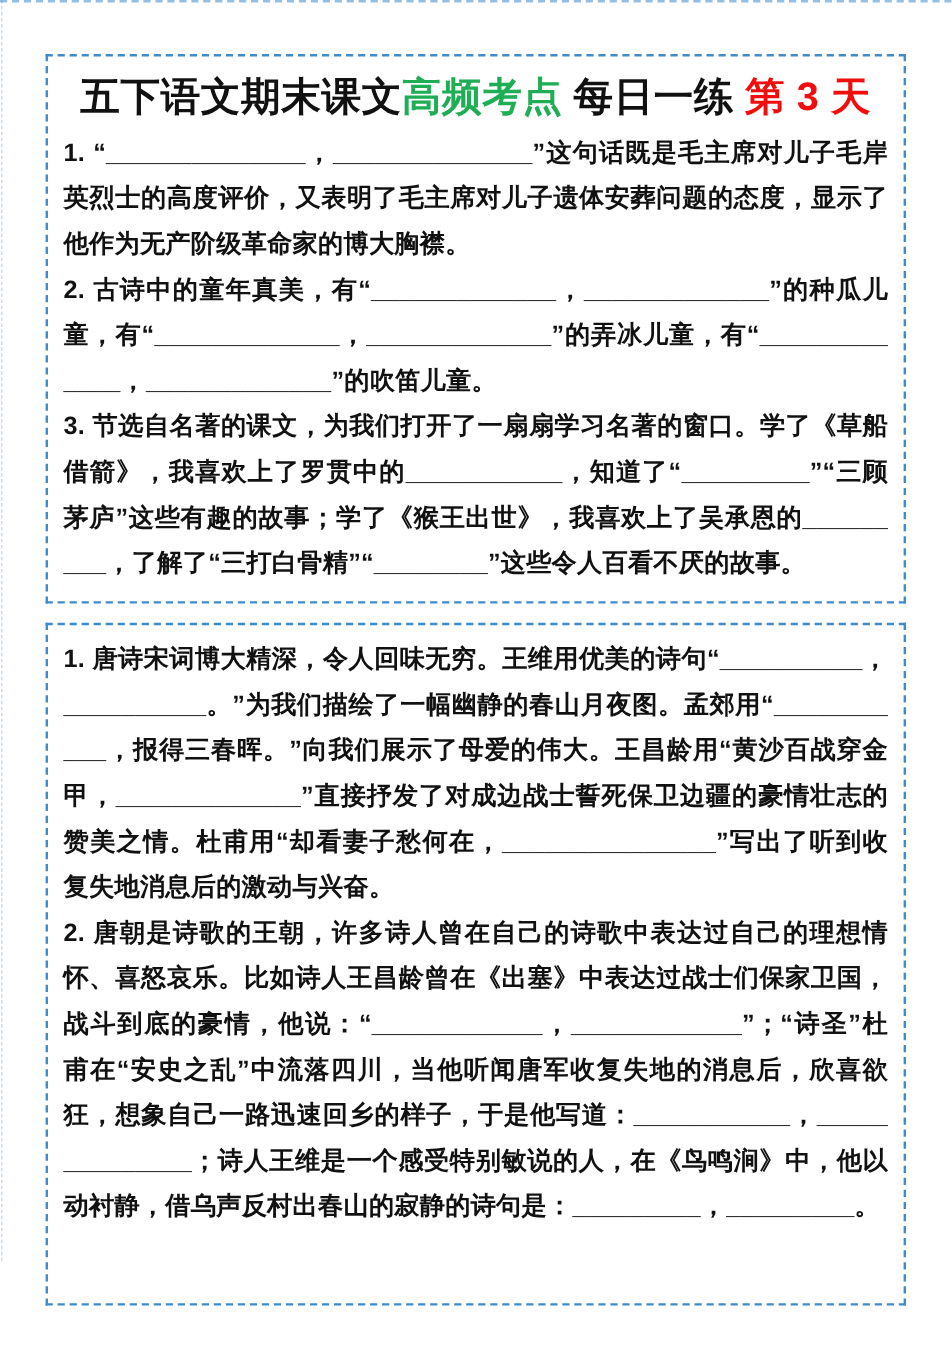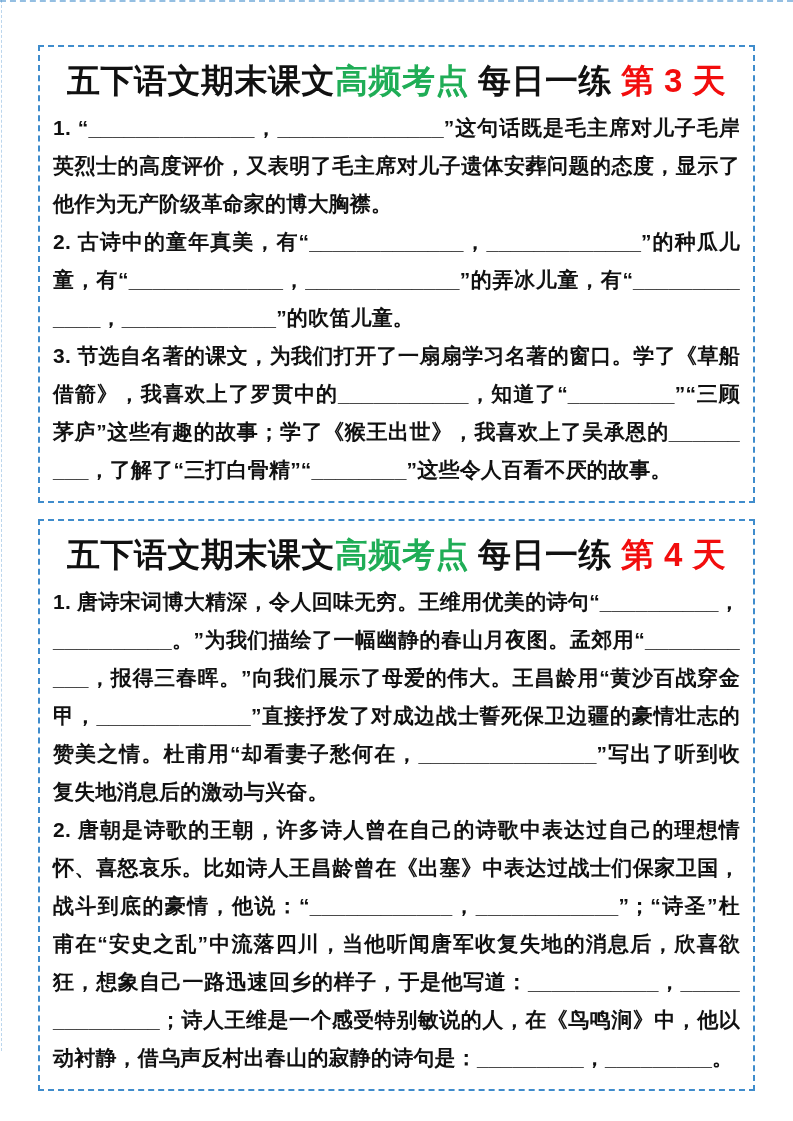--- a/index.html
+++ b/index.html
@@ -67,16 +67,15 @@
 <div class="page-left-line"></div>
 
 <section class="box box-day3">
   <h1 class="title"><span>五下语文期末课文</span><span class="t-green">高频考点</span><span class="t-practice">每日一练</span><span class="t-red">第 3 天</span></h1>
   <p class="q">1. “______________，______________”这句话既是毛主席对儿子毛岸英烈士的高度评价，又表明了毛主席对儿子遗体安葬问题的态度，显示了他作为无产阶级革命家的博大胸襟。</p>
   <p class="q">2. 古诗中的童年真美，有“_____________，_____________”的种瓜儿童，有“_____________，_____________”的弄冰儿童，有“_____________，_____________”的吹笛儿童。</p>
   <p class="q">3. 节选自名著的课文，为我们打开了一扇扇学习名著的窗口。学了《草船借箭》，我喜欢上了罗贯中的___________，知道了“_________”“三顾茅庐”这些有趣的故事；学了《猴王出世》，我喜欢上了吴承恩的_________，了解了“三打白骨精”“________”这些令人百看不厌的故事。</p>
 </section>
 
 <section class="box box-day4">
-  <h1 class="title"><span>五下语文期末课文</span><span class="t-green">高频考点</span><span class="t-practice">每日一练</span><span class="t-red">第 4 天</span></h1>
   <p class="q">1. 唐诗宋词博大精深，令人回味无穷。王维用优美的诗句“__________，__________。”为我们描绘了一幅幽静的春山月夜图。孟郊用“___________，报得三春晖。”向我们展示了母爱的伟大。王昌龄用“黄沙百战穿金甲，_____________”直接抒发了对成边战士誓死保卫边疆的豪情壮志的赞美之情。杜甫用“却看妻子愁何在，_______________”写出了听到收复失地消息后的激动与兴奋。</p>
   <p class="q">2. 唐朝是诗歌的王朝，许多诗人曾在自己的诗歌中表达过自己的理想情怀、喜怒哀乐。比如诗人王昌龄曾在《出塞》中表达过战士们保家卫国，战斗到底的豪情，他说：“____________，____________”；“诗圣”杜甫在“安史之乱”中流落四川，当他听闻唐军收复失地的消息后，欣喜欲狂，想象自己一路迅速回乡的样子，于是他写道：___________，______________；诗人王维是一个感受特别敏说的人，在《鸟鸣涧》中，他以动衬静，借乌声反村出春山的寂静的诗句是：_________，_________。</p>
 </section>
 
 </body></html>

